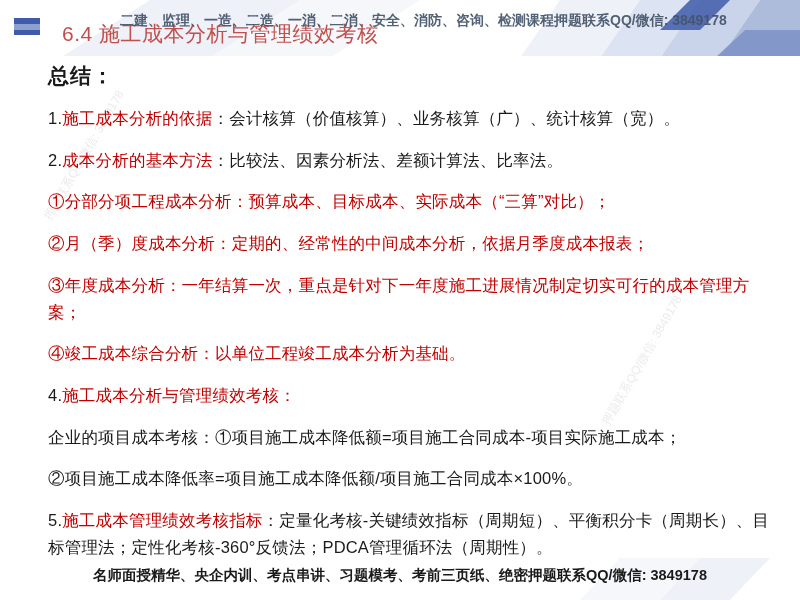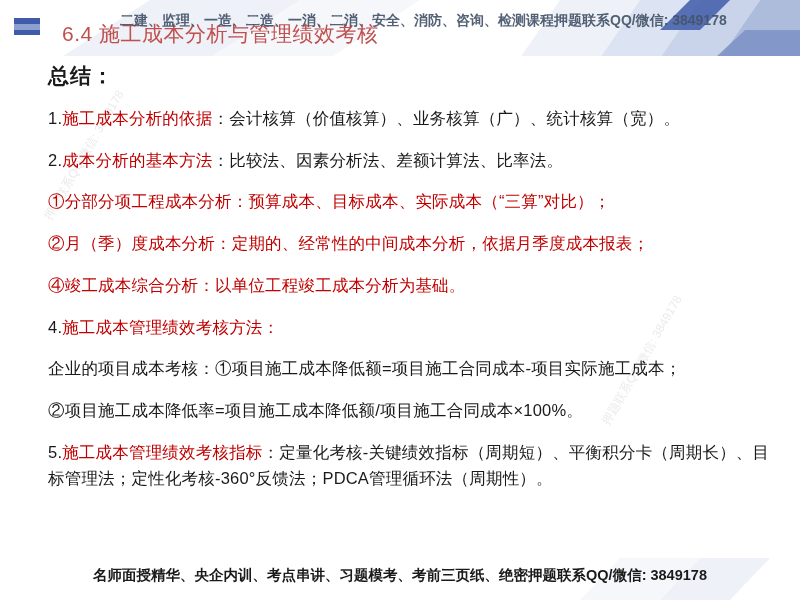--- a/index.html
+++ b/index.html
@@ -150,22 +150,23 @@
 <div class="wm wm1">押题联系QQ/微信: 3849178</div>
 <div class="wm wm2">押题联系QQ/微信: 3849178</div>
 
 <div class="content">
   <div class="summary-heading">总结：</div>
   <div id="lines-container">
       <div class="line indent"><span class="dark">1.</span><span class="red">施工成本分析的依据</span><span class="dark">：会计核算（价值核算）、业务核算（广）、统计核算（宽）。</span></div>
       <div class="line indent"><span class="dark">2.</span><span class="red">成本分析的基本方法</span><span class="dark">：比较法、因素分析法、差额计算法、比率法。</span></div>
       <div class="line indent"><span class="red">①</span><span class="red">分部分项工程</span><span class="red">成本分析：预算成本、目标成本、实际成本（“三算”对比）；</span></div>
       <div class="line indent"><span class="red">②</span><span class="red">月（季）度</span><span class="red">成本分析：定期的、经常性的中间成本分析，依据月季度成本报表；</span></div>
+      <div class="line indent wrap"><span class="red">③</span><span class="red">年度</span><span class="red">成本分析：一年结算一次，重点是针对下一年度施工进展情况制定切实可行的成本管理方案；</span></div>
       <div class="line indent"><span class="red">④</span><span class="red">竣工</span><span class="red">成本综合分析：以单位工程竣工成本分析为基础。</span></div>
-      <div class="line indent"><span class="dark">4.</span><span class="red">施工成本管理绩效考核方法</span><span class="red">：</span></div>
+      <div class="line indent"><span class="dark">4.</span><span class="red">施工成本分析与管理绩效考核</span><span class="red">：</span></div>
       <div class="line indent"><span class="dark">企业的项目成本考核：①项目施工成本降低额=项目施工合同成本-项目实际施工成本；</span></div>
       <div class="line indent"><span class="dark">②项目施工成本降低率=项目施工成本降低额/项目施工合同成本×100%。</span></div>
       <div class="line indent wrap"><span class="dark">5.</span><span class="red">施工成本管理绩效考核指标</span><span class="dark">：定量化考核-关键绩效指标（周期短）、平衡积分卡（周期长）、目标管理法；定性化考核-360°反馈法；PDCA管理循环法（周期性）。</span></div>
     </div>
 </div>
 
 <div class="footer">
   <svg class="footer-deco" width="800" height="42" viewBox="0 0 800 42">
     <polygon points="0,34 800,34 800,42 0,42" fill="#ffffff"></polygon>
     <polygon points="620,0 700,0 660,42 580,42" fill="#f5f7fb"></polygon>

